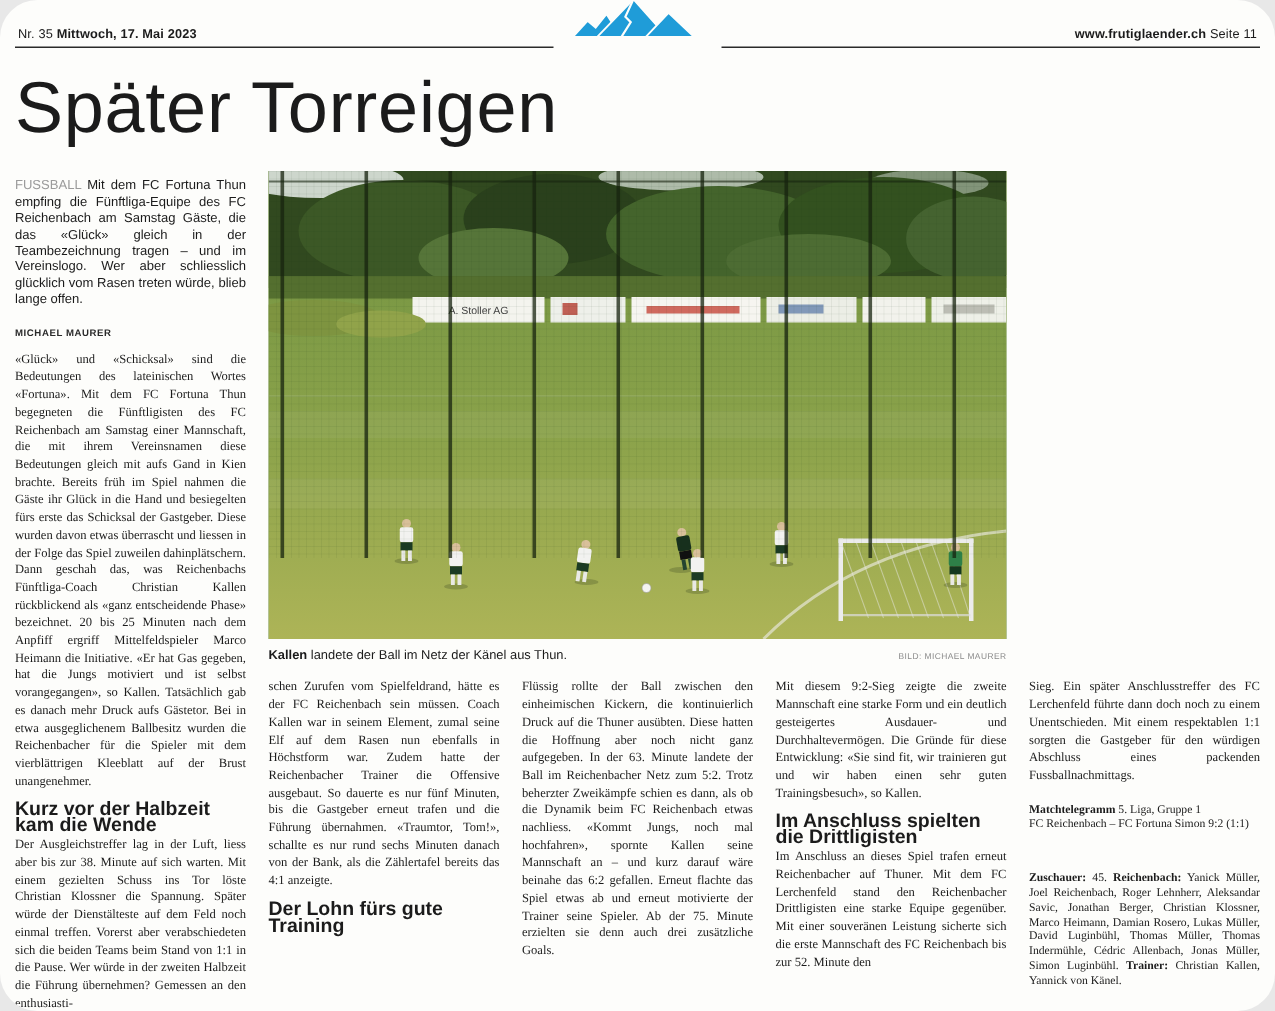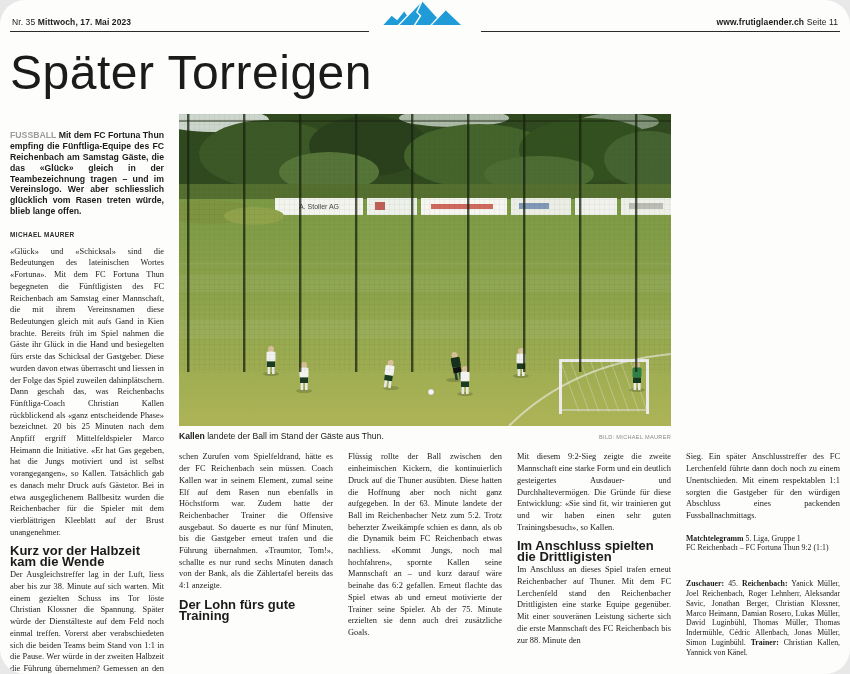--- a/index.html
+++ b/index.html
@@ -52,22 +52,22 @@
     font-size:8.4px;line-height:11.7px;
     text-align:justify;margin:0;
   }
   .subhead{
     font-family:"Liberation Sans", sans-serif;
     font-size:13px;font-weight:bold;
     margin:7px 0 2px 0;line-height:11px;
   }
   .lead{
     font-family:"Liberation Sans", sans-serif;
-    font-size:8.7px;font-weight:bold;line-height:10.8px;
-    text-align:justify;margin:16px 0 14px 0;
+    font-size:8.7px;font-weight:normal;line-height:10.8px;
+    text-align:justify;margin:4px 0 14px 0;
   }
   .kicker{color:#9b9b9b;}
   .author{
     font-family:"Liberation Sans", sans-serif;
     font-size:6.4px;font-weight:bold;letter-spacing:.4px;
     color:#2a2a2a;margin:0 0 8px 0;
   }
   
   .right{flex:1;display:flex;flex-direction:column;}
   .photo-block{width:492px;}
@@ -237,47 +237,47 @@
               <rect x="232" width="2.4" height="258"></rect>
               <rect x="288" width="2.4" height="258"></rect>
               <rect x="344" width="2.4" height="258"></rect>
               <rect x="400" width="2.4" height="258"></rect>
               <rect x="456" width="2.4" height="258"></rect>
             </g>
             <path d="M0 7 H492" stroke="#17230f" stroke-width="1.4" opacity="0.6"></path>
           </svg>
         </div>
         <div class="caption-row">
-          <span class="caption"><b>Kallen</b><span> landete der Ball im Stand der Gäste aus Thun.</span></span>
+          <span class="caption"><b>Kallen</b><span> landete der Ball im Netz der Känel aus Thun.</span></span>
           <span class="credit">BILD: MICHAEL MAURER</span>
         </div>
       </div>
 
       <div class="cols-row">
 
         <div class="col">
           <p class="bodytext">schen Zurufen vom Spielfeldrand, hätte es der FC Reichenbach sein müssen. Coach Kallen war in seinem Element, zumal seine Elf auf dem Rasen nun ebenfalls in Höchstform war. Zudem hatte der Reichenbacher Trainer die Offensive ausgebaut. So dauerte es nur fünf Minuten, bis die Gastgeber erneut trafen und die Führung übernahmen. «Traumtor, Tom!», schallte es nur rund sechs Minuten danach von der Bank, als die Zählertafel bereits das 4:1 anzeigte.</p>
           <h3 class="subhead">Der Lohn fürs gute Training</h3>
         </div>
 
         <div class="col">
           <p class="bodytext">Flüssig rollte der Ball zwischen den einheimischen Kickern, die kontinuierlich Druck auf die Thuner ausübten. Diese hatten die Hoffnung aber noch nicht ganz aufgegeben. In der 63. Minute landete der Ball im Reichenbacher Netz zum 5:2. Trotz beherzter Zweikämpfe schien es dann, als ob die Dynamik beim FC Reichenbach etwas nachliess. «Kommt Jungs, noch mal hochfahren», spornte Kallen seine Mannschaft an – und kurz darauf wäre beinahe das 6:2 gefallen. Erneut flachte das Spiel etwas ab und erneut motivierte der Trainer seine Spieler. Ab der 75. Minute erzielten sie denn auch drei zusätzliche Goals.</p>
         </div>
 
         <div class="col">
           <p class="bodytext">Mit diesem 9:2-Sieg zeigte die zweite Mannschaft eine starke Form und ein deutlich gesteigertes Ausdauer- und Durchhaltevermögen. Die Gründe für diese Entwicklung: «Sie sind fit, wir trainieren gut und wir haben einen sehr guten Trainingsbesuch», so Kallen.</p>
           <h3 class="subhead">Im Anschluss spielten die Drittligisten</h3>
-          <p class="bodytext">Im Anschluss an dieses Spiel trafen erneut Reichenbacher auf Thuner. Mit dem FC Lerchenfeld stand den Reichenbacher Drittligisten eine starke Equipe gegenüber. Mit einer souveränen Leistung sicherte sich die erste Mannschaft des FC Reichenbach bis zur 88. Minute den</p>
+          <p class="bodytext">Im Anschluss an dieses Spiel trafen erneut Reichenbacher auf Thuner. Mit dem FC Lerchenfeld stand den Reichenbacher Drittligisten eine starke Equipe gegenüber. Mit einer souveränen Leistung sicherte sich die erste Mannschaft des FC Reichenbach bis zur 52. Minute den</p>
         </div>
 
         <div class="col">
           <p class="bodytext">Sieg. Ein später Anschlusstreffer des FC Lerchenfeld führte dann doch noch zu einem Unentschieden. Mit einem respektablen 1:1 sorgten die Gastgeber für den würdigen Abschluss eines packenden Fussballnachmittags.</p>
           <div class="telegram">
             <div><b>Matchtelegramm</b><span> 5. Liga, Gruppe 1</span></div>
-            <div>FC Reichenbach – FC Fortuna Thun 9:2 (1:1)</div>
+            <div>FC Reichenbach – FC Fortuna Simon 9:2 (1:1)</div>
             <div class="tg-para"><b>Zuschauer:</b><span> 45. </span><b>Reichenbach:</b><span> Yanick Müller, Joel Reichenbach, Roger Lehnherr, Aleksandar Savic, Jonathan Berger, Christian Klossner, Marco Heimann, Damian Rosero, Lukas Müller, David Luginbühl, Thomas Müller, Thomas Indermühle, Cédric Allenbach, Jonas Müller, Simon Luginbühl. </span><b>Trainer:</b><span> Christian Kallen, Yannick von Känel.</span></div>
           </div>
         </div>
 
       </div>
     </div>
   </div>
 </div>
 
 </body></html>

